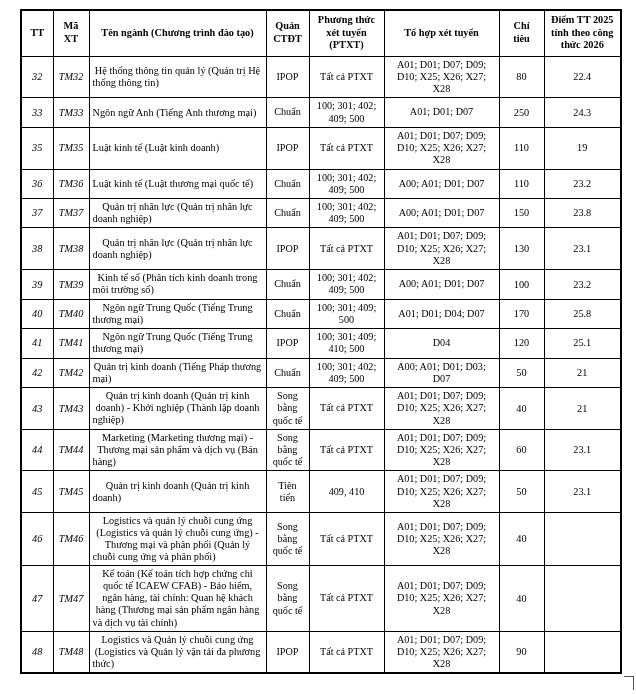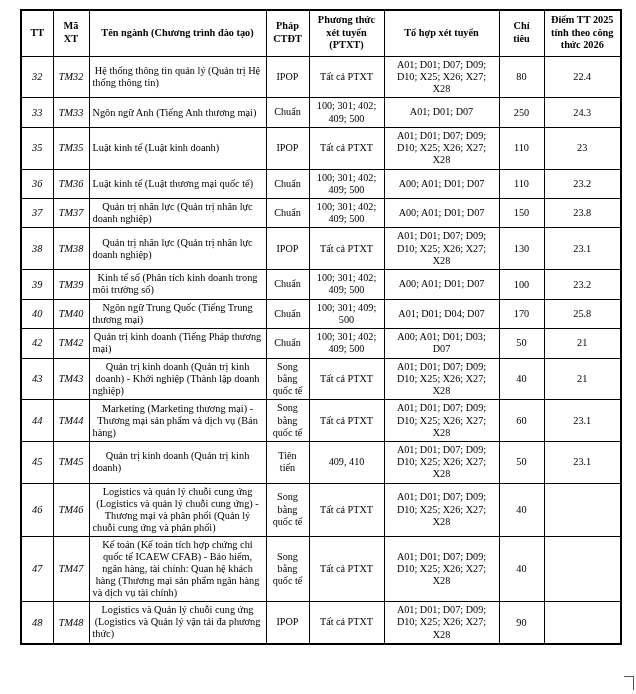--- a/index.html
+++ b/index.html
@@ -104,21 +104,21 @@
       <col class="c-ptxt">
       <col class="c-tohop">
       <col class="c-chi">
       <col class="c-diem">
     </colgroup>
     <thead>
       <tr>
         <th><span>TT</span></th>
         <th><span>Mã</span><br><span>XT</span></th>
         <th><span>Tên ngành (Chương trình đào tạo)</span></th>
-        <th><span>Pháp</span><br><span>CTĐT</span></th>
+        <th><span>Quản</span><br><span>CTĐT</span></th>
         <th><span>Phương thức</span><br><span>xét tuyển</span><br><span>(PTXT)</span></th>
         <th><span>Tổ hợp xét tuyển</span></th>
         <th><span>Chỉ</span><br><span>tiêu</span></th>
         <th><span>Điểm TT 2025</span><br><span>tính theo công</span><br><span>thức 2026</span></th>
       </tr>
     </thead>
     <tbody id="table-body">
         <tr>
           <td class="tt">32</td>
           <td class="ma">TM32</td>
@@ -140,21 +140,21 @@
           <td class="diem">24.3</td>
         </tr>
         <tr>
           <td class="tt">35</td>
           <td class="ma">TM35</td>
           <td class="name">Luật kinh tế (Luật kinh doanh)</td>
           <td class="loai">IPOP</td>
           <td class="ptxt">Tất cả PTXT</td>
           <td class="tohop">A01; D01; D07; D09; D10; X25; X26; X27; X28</td>
           <td class="chi">110</td>
-          <td class="diem">23</td>
+          <td class="diem">19</td>
         </tr>
         <tr>
           <td class="tt">36</td>
           <td class="ma">TM36</td>
           <td class="name">Luật kinh tế (Luật thương mại quốc tế)</td>
           <td class="loai">Chuẩn</td>
           <td class="ptxt">100; 301; 402; 409; 500</td>
           <td class="tohop">A00; A01; D01; D07</td>
           <td class="chi">110</td>
           <td class="diem">23.2</td>
@@ -191,20 +191,30 @@
         </tr>
         <tr>
           <td class="tt">40</td>
           <td class="ma">TM40</td>
           <td class="name">Ngôn ngữ Trung Quốc (Tiếng Trung thương mại)</td>
           <td class="loai">Chuẩn</td>
           <td class="ptxt">100; 301; 409; 500</td>
           <td class="tohop">A01; D01; D04; D07</td>
           <td class="chi">170</td>
           <td class="diem">25.8</td>
+        </tr>
+        <tr>
+          <td class="tt">41</td>
+          <td class="ma">TM41</td>
+          <td class="name">Ngôn ngữ Trung Quốc (Tiếng Trung thương mại)</td>
+          <td class="loai">IPOP</td>
+          <td class="ptxt">100; 301; 409; 410; 500</td>
+          <td class="tohop">D04</td>
+          <td class="chi">120</td>
+          <td class="diem">25.1</td>
         </tr>
         <tr>
           <td class="tt">42</td>
           <td class="ma">TM42</td>
           <td class="name">Quản trị kinh doanh (Tiếng Pháp thương mại)</td>
           <td class="loai">Chuẩn</td>
           <td class="ptxt">100; 301; 402; 409; 500</td>
           <td class="tohop">A00; A01; D01; D03; D07</td>
           <td class="chi">50</td>
           <td class="diem">21</td>

